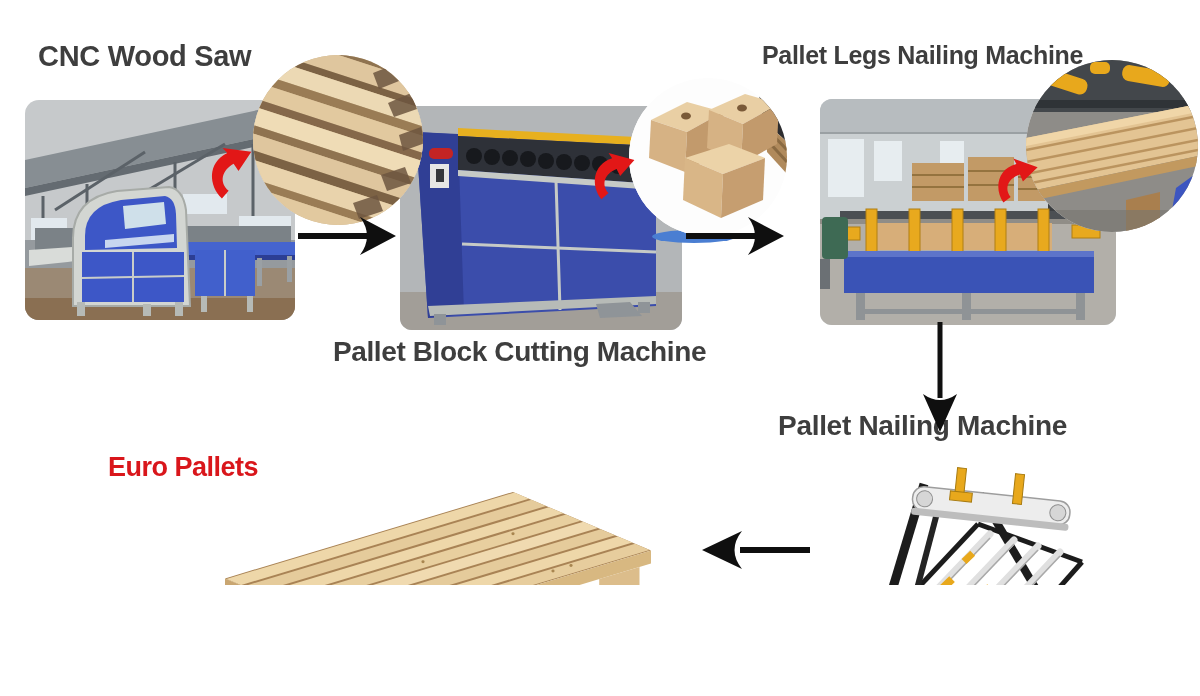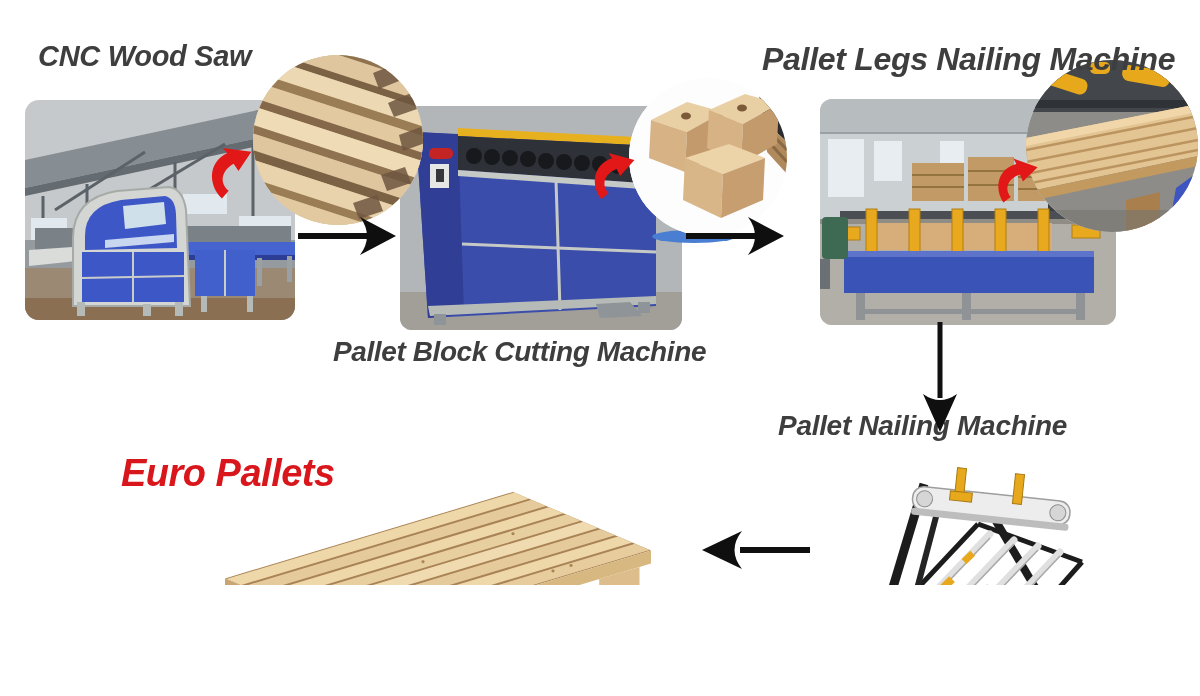--- a/index.html
+++ b/index.html
@@ -1,17 +1,17 @@
 <!DOCTYPE html>
 <html style="--background: #ffffff; --stage-label: #3e3e3e; --euro-label: #d9161b; --flow-arrow: #0f0f0f; --inset-arrow: #e21717; --machine-blue: #3c55c4; --machine-yellow: #e8a91e; --wood-light: #ead2a4; --wood-dark: #b08a5c;"><head>
 <meta charset="utf-8">
 <style>
   html,body{margin:0;padding:0;}
   body{background:var(--background,#ffffff);font-family:"Liberation Sans",sans-serif;}
-  #canvas{position:relative;width:1200px;height:585px;background:var(--background,#ffffff);overflow:hidden;font-style:italic;}
+  #canvas{position:relative;width:1200px;height:585px;background:var(--background,#ffffff);overflow:hidden;}
   .stage-label{
     position:absolute;font-weight:700;color:var(--stage-label,#3e3e3e);
     white-space:nowrap;z-index:5;letter-spacing:-0.3px;
   }
   .euro{color:var(--euro-label,#d9161b);}
   .photo{position:absolute;overflow:hidden;z-index:1;}
   .photo svg{display:block;width:100%;height:100%;}
   .inset{position:absolute;border-radius:50%;overflow:hidden;z-index:3;background:#fff;}
   .inset svg{display:block;width:100%;height:100%;}
   .inset-shadow{position:absolute;border-radius:50%;background:#4a7ed2;z-index:2;}
@@ -19,27 +19,27 @@
   .inset-arrow{position:absolute;color:var(--inset-arrow,#e21717);z-index:4;}
   .flow-arrow svg,.inset-arrow svg{display:block;width:100%;height:100%;}
 </style>
 </head>
 <body>
 
 <div id="canvas">
 
   <div class="stage-label" style="left:38px;top:40px;font-size:29px;">CNC Wood Saw</div>
 
-  <div class="stage-label" style="left:762px;top:41px;font-size:32px;">Pallet Legs Nailing Machine</div>
+  <div class="stage-label" style="left:762px;top:41px;font-size:25px;">Pallet Legs Nailing Machine</div>
 
   <div class="stage-label" style="left:333px;top:336px;font-size:28px;letter-spacing:-0.4px;text-align:right;">Pallet Block Cutting Machine</div>
 
   <div class="stage-label" style="left:778px;top:410px;font-size:28px;">Pallet Nailing Machine</div>
 
-  <div class="stage-label euro" style="left:121px;top:452px;font-size:38px;letter-spacing:-0.5px;">Euro Pallets</div>
+  <div class="stage-label euro" style="left:108px;top:452px;font-size:27px;letter-spacing:-0.5px;">Euro Pallets</div>
 
   <div class="photo" style="left:25px;top:100px;width:270px;height:220px;border-radius:14px;">
     <svg viewBox="0 0 270 220" preserveAspectRatio="none">
       <rect width="270" height="220" fill="#c6c9cb"></rect>
       <polygon points="0,60 270,2 270,30 0,88" fill="#878e93"></polygon>
       <polygon points="0,88 270,30 270,38 0,96" fill="#646b71"></polygon>
       <g stroke="#5b6268" stroke-width="3">
         <line x1="18" y1="96" x2="18" y2="160"></line>
         <line x1="62" y1="84" x2="62" y2="168"></line>
         <line x1="150" y1="62" x2="150" y2="160"></line>

